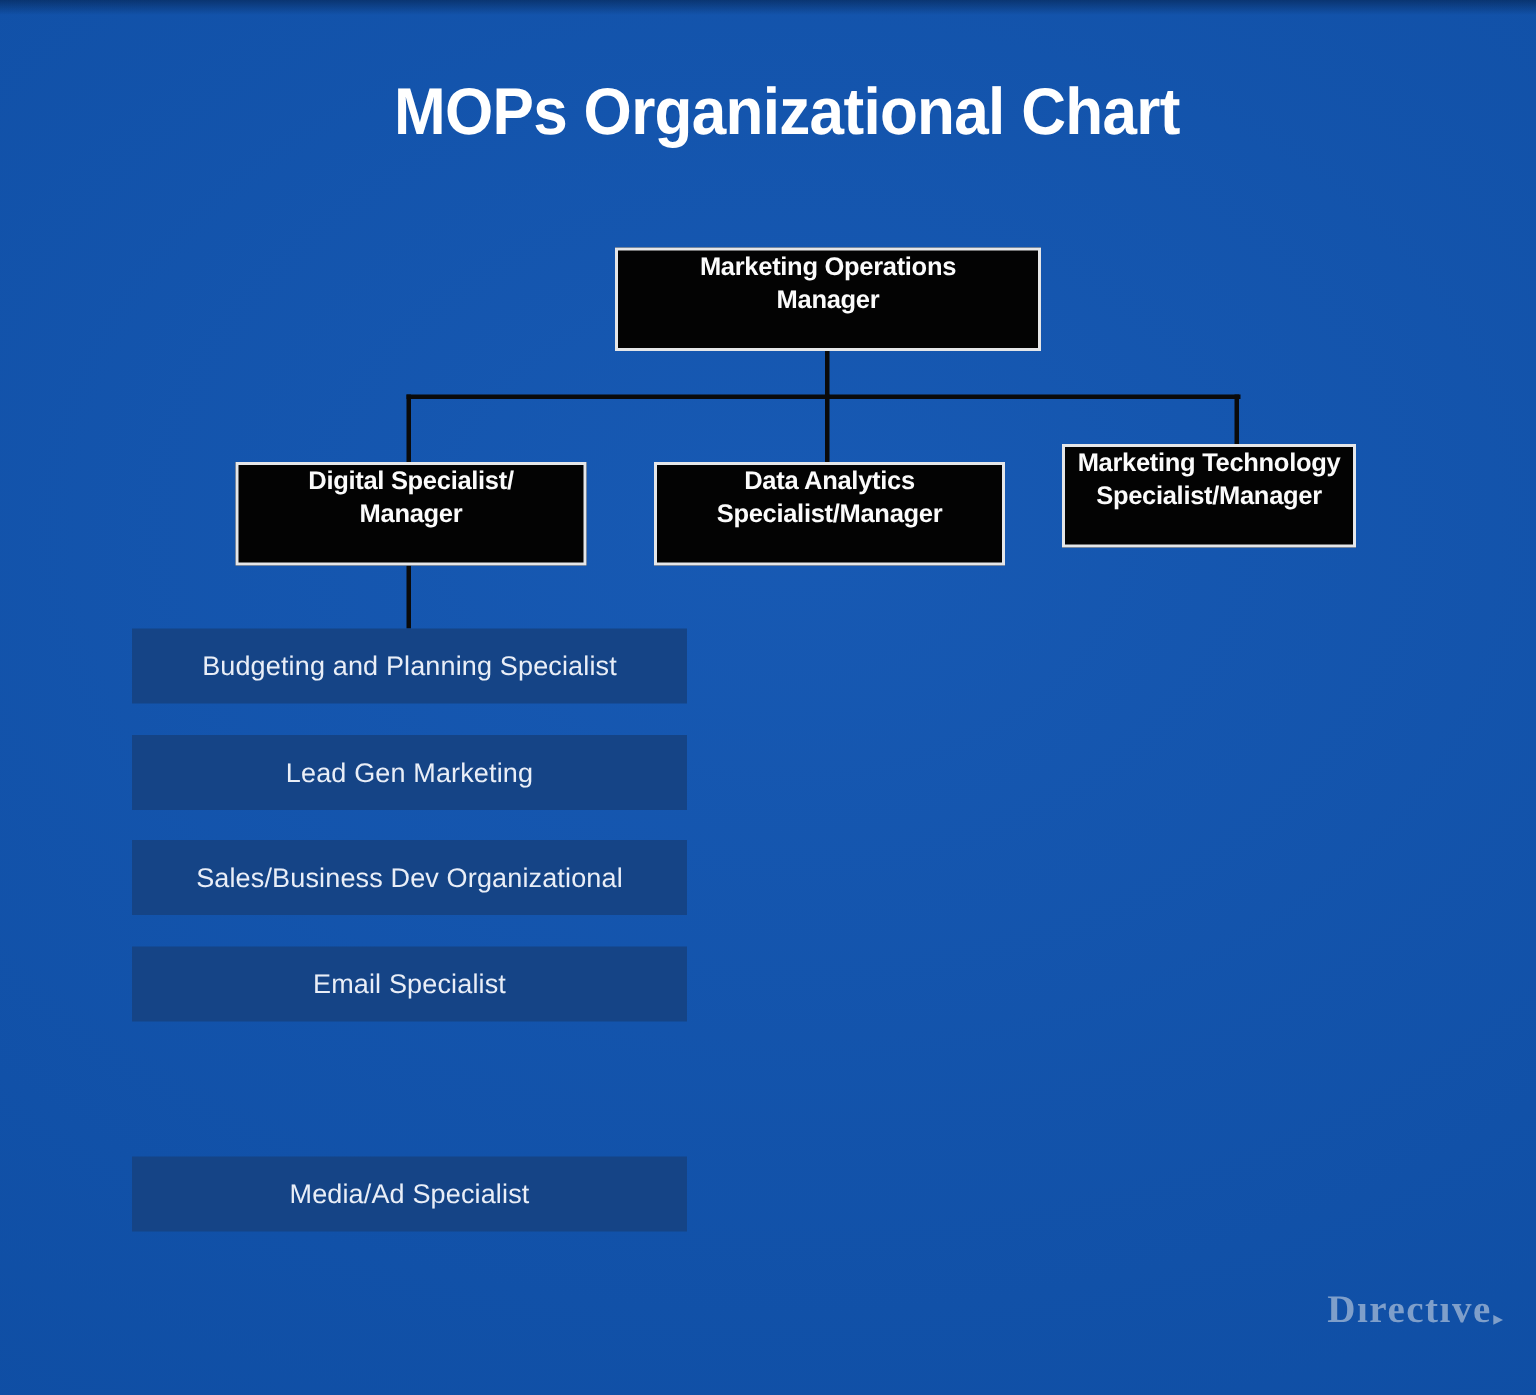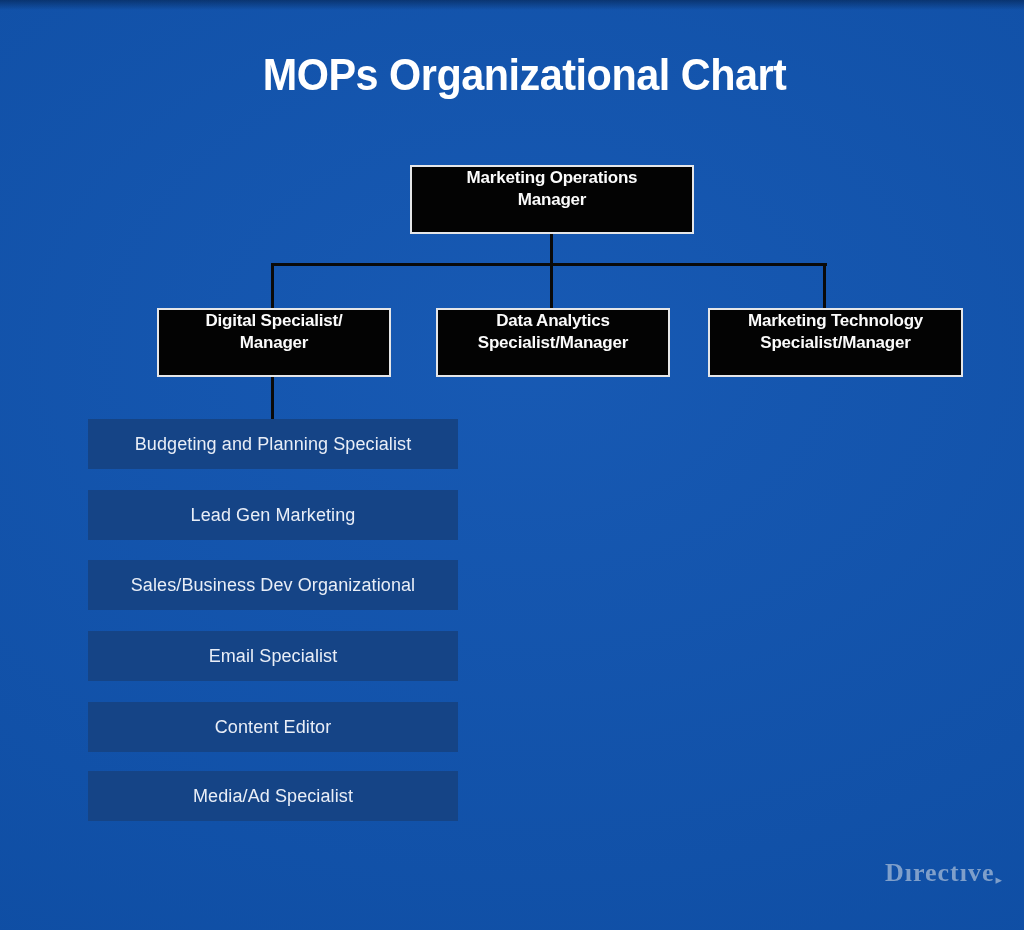--- a/index.html
+++ b/index.html
@@ -91,40 +91,37 @@
   </div>
 
   <div class="node" style="left:157px;top:308px;width:234px;height:69px">
     <span class="line">Digital Specialist/</span>
     <span class="line">Manager</span>
   </div>
   <div class="node" style="left:436px;top:308px;width:234px;height:69px">
     <span class="line">Data Analytics</span>
     <span class="line">Specialist/Manager</span>
   </div>
-  <div class="node" style="left:708px;top:308px;width:255px;height:69px">
+  <div class="node" style="left:708px;top:296px;width:196px;height:69px">
     <span class="line">Marketing Technology</span>
     <span class="line">Specialist/Manager</span>
   </div>
 
   <div class="panel" style="top:419px">
       <span>Budgeting and Planning Specialist</span>
     </div>
   <div class="panel" style="top:490px">
       <span>Lead Gen Marketing</span>
     </div>
   <div class="panel" style="top:560px">
       <span>Sales/Business Dev Organizational</span>
     </div>
   <div class="panel" style="top:631px">
       <span>Email Specialist</span>
     </div>
-  <div class="panel" style="top:702px">
-      <span>Content Editor</span>
-    </div>
   <div class="panel" style="top:771px">
       <span>Media/Ad Specialist</span>
     </div>
 
   <div class="logo">
     <span>Dırectıve</span>
     <span class="tri">▸</span>
   </div>
 
 </div>

